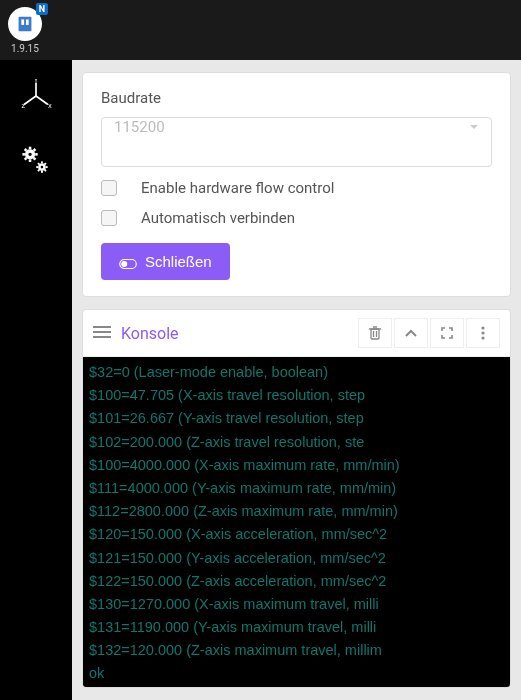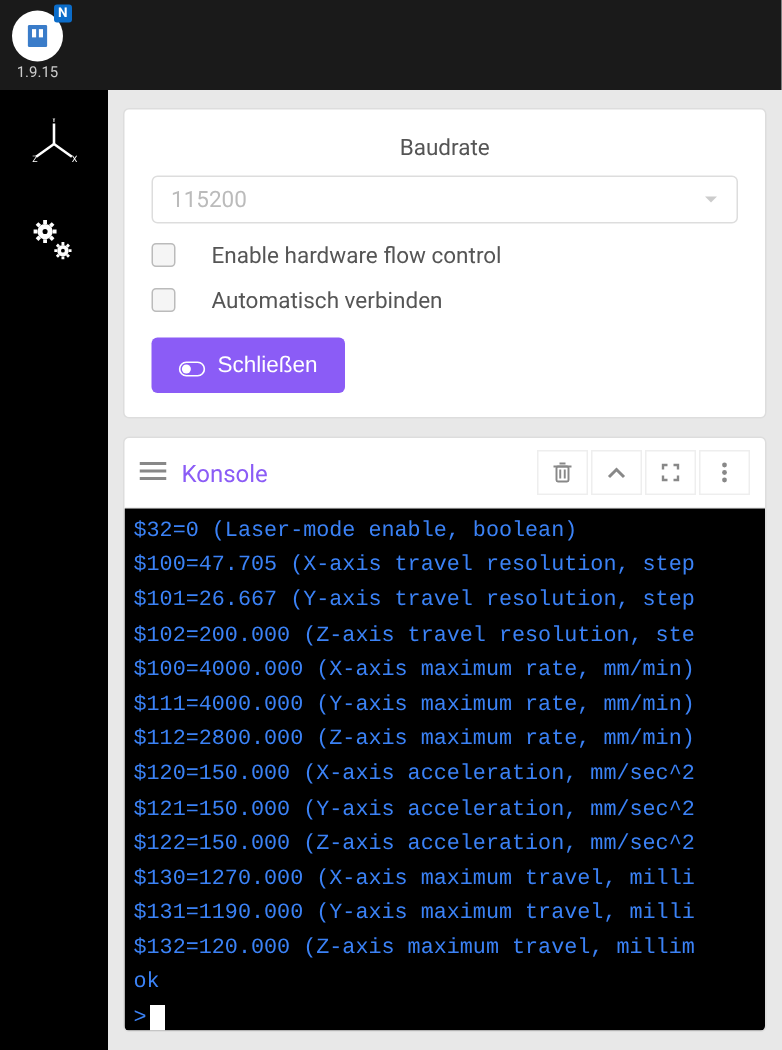--- a/index.html
+++ b/index.html
@@ -88,28 +88,27 @@
 .panel {
   background: #fff;
   border: 1px solid #ddd;
   border-radius: 4px;
   padding: 16px 18px;
 }
 .label {
   color: #555;
   font-size: 15px;
   margin-bottom: 10px;
-  text-align: center;
 }
 .select {
   border: 1px solid #ddd;
   border-radius: 4px;
-  height: 32px;
-  display: flex;
-  align-items: center;
+  height: 50px;
+  display: flex;
+  align-items: flex-start;
   padding: 0 12px;
   color: #bbb;
   font-size: 15px;
   cursor: pointer;
   position: relative;
 }
 .select .chev {
   position: absolute;
   right: 12px;
   color: #ccc;
@@ -167,22 +166,22 @@
   background: #fff;
   display: flex;
   align-items: center;
   justify-content: center;
   color: #888;
   cursor: pointer;
   font-size: 15px;
 }
 .console-body {
   background: #000;
-  color: #3b82f6;
-  font-family: Liberation Mono, monospace;
+  color: #0f766e;
+  font-family: Liberation Sans, sans-serif;
   font-size: 14.5px;
   line-height: 1.6;
   padding: 4px 6px;
   flex: 1;
   overflow: hidden;
   white-space: nowrap;
 }
 .console-body .line { display: block; }
 .prompt-row { display: flex; align-items: center; gap: 2px; }
 .cursor {

